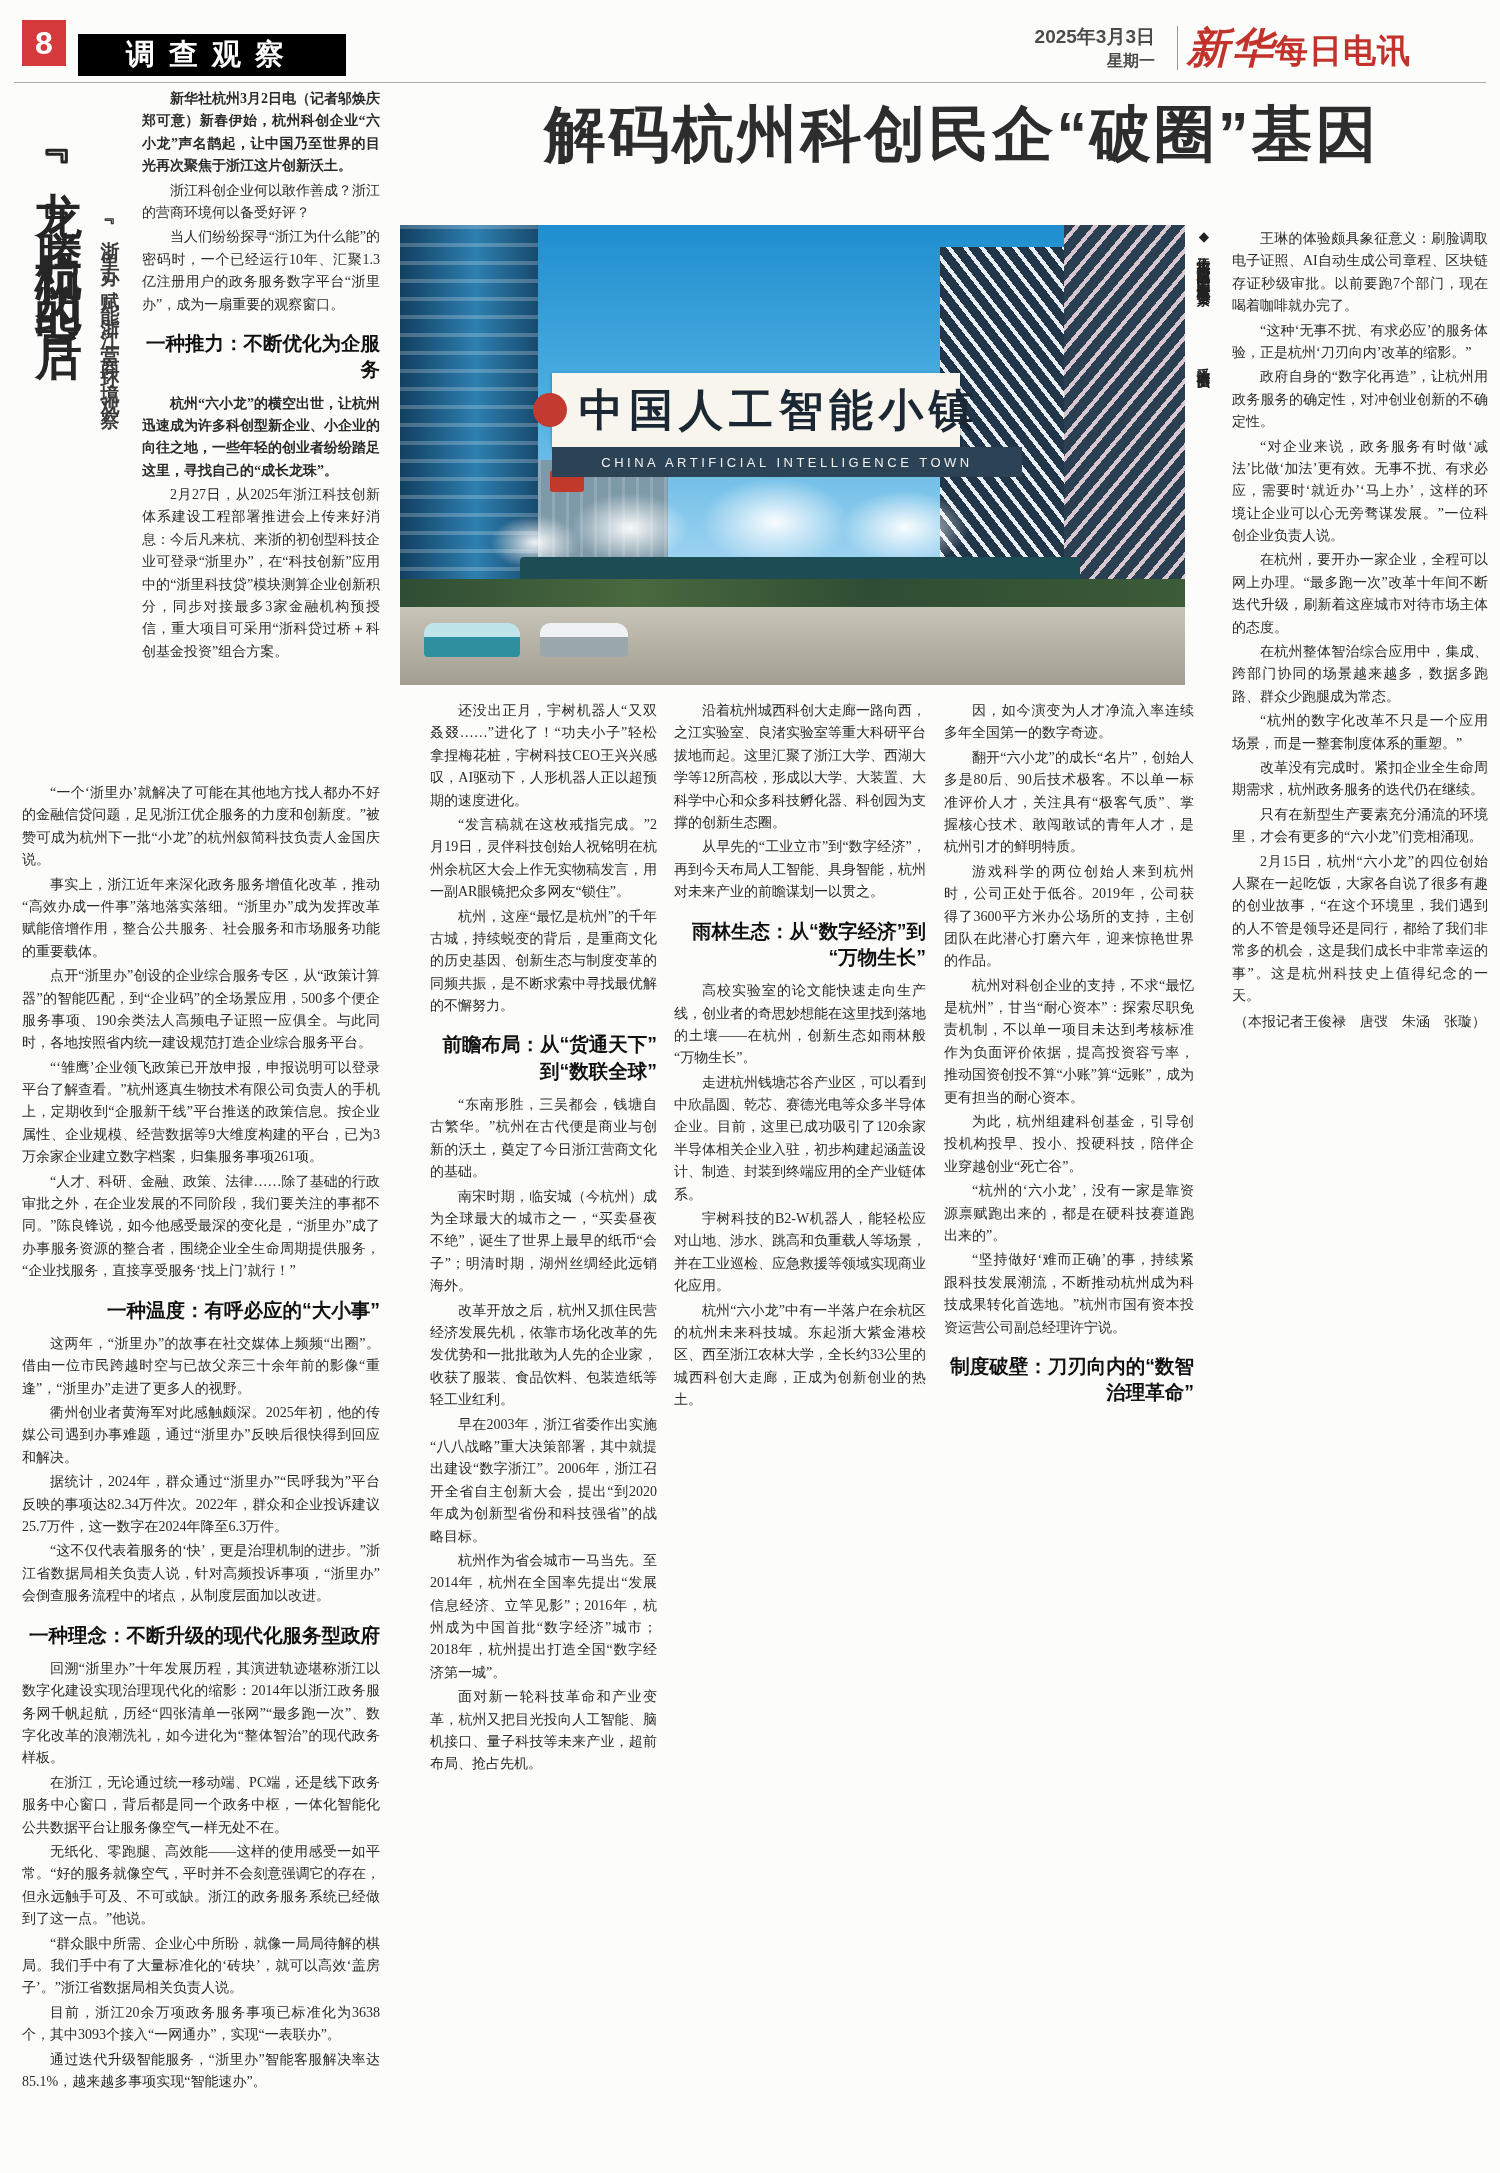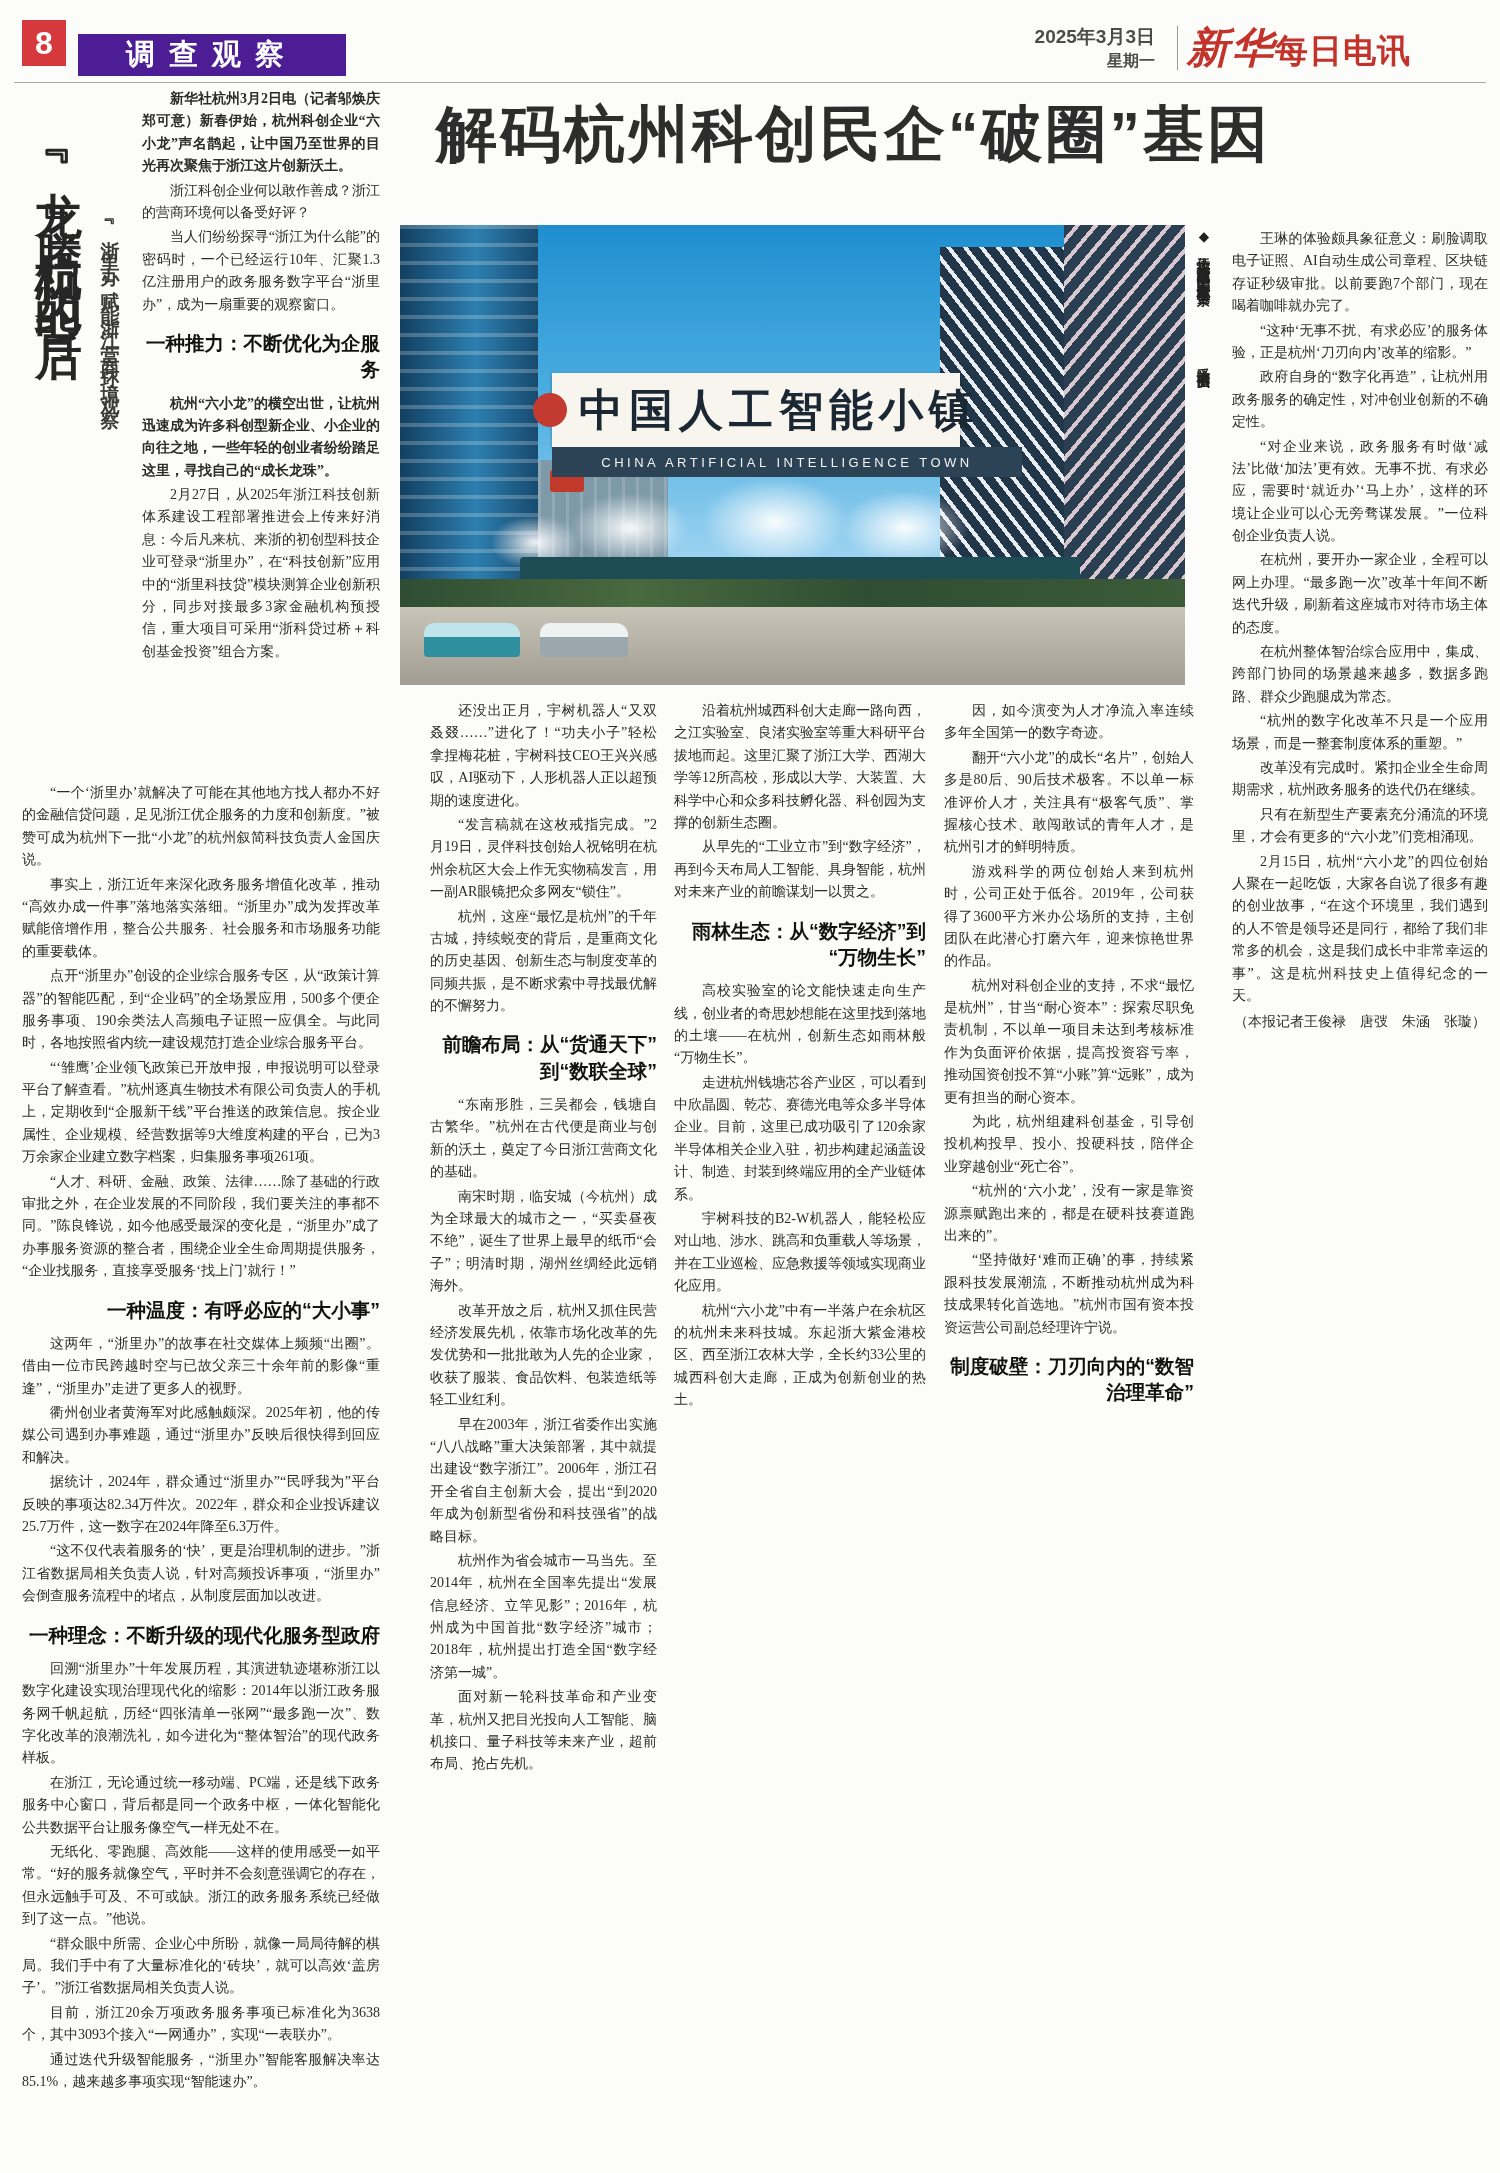--- a/index.html
+++ b/index.html
@@ -2,41 +2,41 @@
 <html lang="zh"><head>
 <meta charset="utf-8">
 <style>
   html,body{margin:0;padding:0;background:#e8e8e4;}
   .page{position:relative;width:1500px;height:2173px;background:#fcfcfa;margin:0 auto;
         font-family:"Liberation Serif","DejaVu Serif",serif;color:#2b2b2b;overflow:hidden;}
   
   .pageno{position:absolute;left:22px;top:20px;width:44px;height:46px;background:#d6393b;
           color:#fff;font-family:"Liberation Sans",sans-serif;font-weight:bold;font-size:32px;
           display:flex;align-items:center;justify-content:center;}
-  .sectionbox{position:absolute;left:78px;top:34px;width:268px;height:42px;background:#4c1d95;
+  .sectionbox{position:absolute;left:78px;top:34px;width:268px;height:42px;background:#000000;
           color:#fff;font-family:"Liberation Sans",sans-serif;font-weight:bold;font-size:29px;
           letter-spacing:14px;display:flex;align-items:center;justify-content:center;}
   .dateblock{position:absolute;right:345px;top:24px;text-align:right;
           font-family:"Liberation Sans",sans-serif;color:#4b4b4b;font-weight:bold;line-height:1.35;}
   .dateblock .d1{font-size:19px;}
   .dateblock .d2{font-size:16px;}
   .datesep{position:absolute;right:322px;top:26px;width:1px;height:44px;background:#999;}
   .masthead{position:absolute;right:18px;top:20px;width:295px;text-align:left;color:#c2332b;white-space:nowrap;}
   .masthead .scripty{font-style:italic;font-weight:bold;font-size:42px;letter-spacing:2px;}
   .masthead .resty{font-weight:bold;font-size:33px;letter-spacing:1px;}
   .headrule{position:absolute;left:14px;top:82px;width:1472px;height:1px;background:#a9a9a9;}
   
   .vtitle{position:absolute;left:28px;top:134px;height:650px;writing-mode:vertical-rl;
           font-family:"Liberation Sans",sans-serif;font-weight:bold;font-size:47px;
           letter-spacing:20px;color:#262626;}
   .vsubtitle{position:absolute;left:97px;top:212px;height:580px;writing-mode:vertical-rl;
           font-family:"Liberation Sans",sans-serif;font-weight:bold;font-size:19px;
           letter-spacing:13px;color:#3a3a3a;}
   
-  .headline{position:absolute;left:436px;top:94px;width:1052px;text-align:left;
+  .headline{position:absolute;left:436px;top:94px;width:1052px;text-align:center;
           font-family:"Liberation Sans",sans-serif;font-weight:bold;font-size:61px;
           letter-spacing:3px;color:#2d2d2d;white-space:nowrap;}
   
   .photo{position:absolute;left:400px;top:225px;width:785px;height:460px;overflow:hidden;
          background:linear-gradient(180deg,#1f8ecf 0%,#4fb0e2 40%,#9bd2f0 72%,#c2e2f4 85%);}
   .tower-left{position:absolute;left:0;top:0;width:138px;height:398px;
          background:repeating-linear-gradient(180deg,rgba(255,255,255,.22) 0 4px,rgba(0,0,0,0) 4px 18px),
                     linear-gradient(90deg,#123f60,#2d7fb0 55%,#174a6e);}
   .tower-mid{position:absolute;left:138px;top:235px;width:130px;height:120px;
          background:repeating-linear-gradient(90deg,rgba(255,255,255,.15) 0 3px,rgba(0,0,0,0) 3px 14px),#7e9aa9;}

